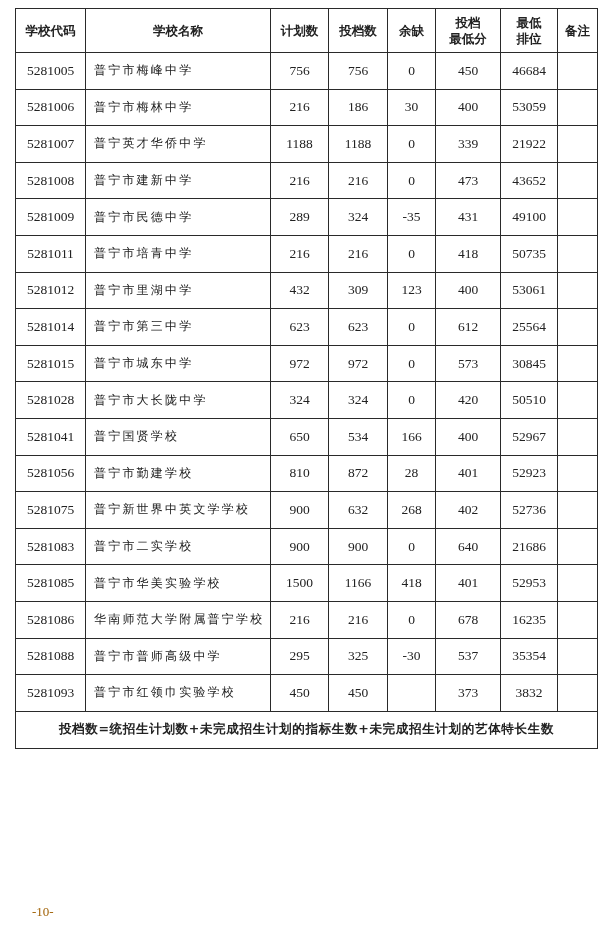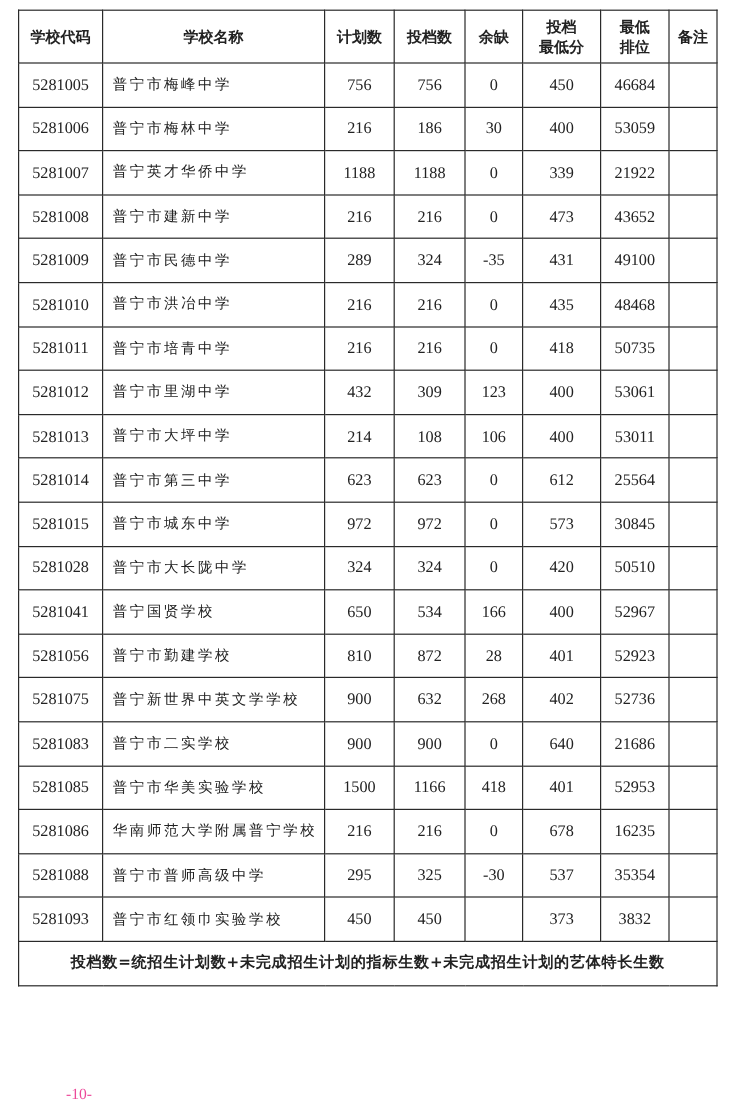--- a/index.html
+++ b/index.html
@@ -9,22 +9,22 @@
   table { border-collapse: collapse; width: 582px; table-layout: fixed; }
   th, td { border: 1.3px solid #2a2a2a; text-align: center; vertical-align: middle; padding: 0; }
   th { height: 43px; font-family: "DejaVu Sans", "Liberation Sans", sans-serif; font-weight: bold;
        font-size: 12.5px; line-height: 16px; color: #222; }
   td { height: 35.6px; font-family: "Liberation Serif", "DejaVu Serif", serif; font-size: 13.5px; color: #222; }
   td.name { text-align: left; padding-left: 8px; font-family: Liberation Serif, serif;
             font-size: 12px; letter-spacing: 2.2px; font-weight: 500; }
   td.code { font-size: 13.5px; }
   td.note-cell { height: 36px; font-family: "DejaVu Sans", "Liberation Sans", sans-serif; font-weight: bold;
                  font-size: 12.6px; letter-spacing: 0.6px; text-align: center; margin-top: 44px; }
-  .page-number { position: absolute; left: 55px; top: 904px; font-family: "Liberation Serif", serif;
-                 font-size: 13px; color: #ec4899; text-align: right; }
+  .page-number { position: absolute; left: 32px; top: 904px; font-family: "Liberation Serif", serif;
+                 font-size: 13px; color: #a16207; text-align: right; }
 </style>
 </head>
 <body>
 
 <div class="table-wrap">
   <table>
     <colgroup>
       <col style="width:70px">
         <col style="width:185px">
         <col style="width:58px">
@@ -97,57 +97,37 @@
           <td class="code">5281009</td>
           <td class="name">普宁市民德中学</td>
           <td>289</td>
           <td>324</td>
           <td>-35</td>
           <td>431</td>
           <td>49100</td>
           <td></td>
         </tr>
         <tr>
-          <td class="code">5281010</td>
-          <td class="name">普宁市洪冶中学</td>
-          <td>216</td>
-          <td>216</td>
-          <td>0</td>
-          <td>435</td>
-          <td>48468</td>
-          <td></td>
-        </tr>
-        <tr>
           <td class="code">5281011</td>
           <td class="name">普宁市培青中学</td>
           <td>216</td>
           <td>216</td>
           <td>0</td>
           <td>418</td>
           <td>50735</td>
           <td></td>
         </tr>
         <tr>
           <td class="code">5281012</td>
           <td class="name">普宁市里湖中学</td>
           <td>432</td>
           <td>309</td>
           <td>123</td>
           <td>400</td>
           <td>53061</td>
-          <td></td>
-        </tr>
-        <tr>
-          <td class="code">5281013</td>
-          <td class="name">普宁市大坪中学</td>
-          <td>214</td>
-          <td>108</td>
-          <td>106</td>
-          <td>400</td>
-          <td>53011</td>
           <td></td>
         </tr>
         <tr>
           <td class="code">5281014</td>
           <td class="name">普宁市第三中学</td>
           <td>623</td>
           <td>623</td>
           <td>0</td>
           <td>612</td>
           <td>25564</td>

